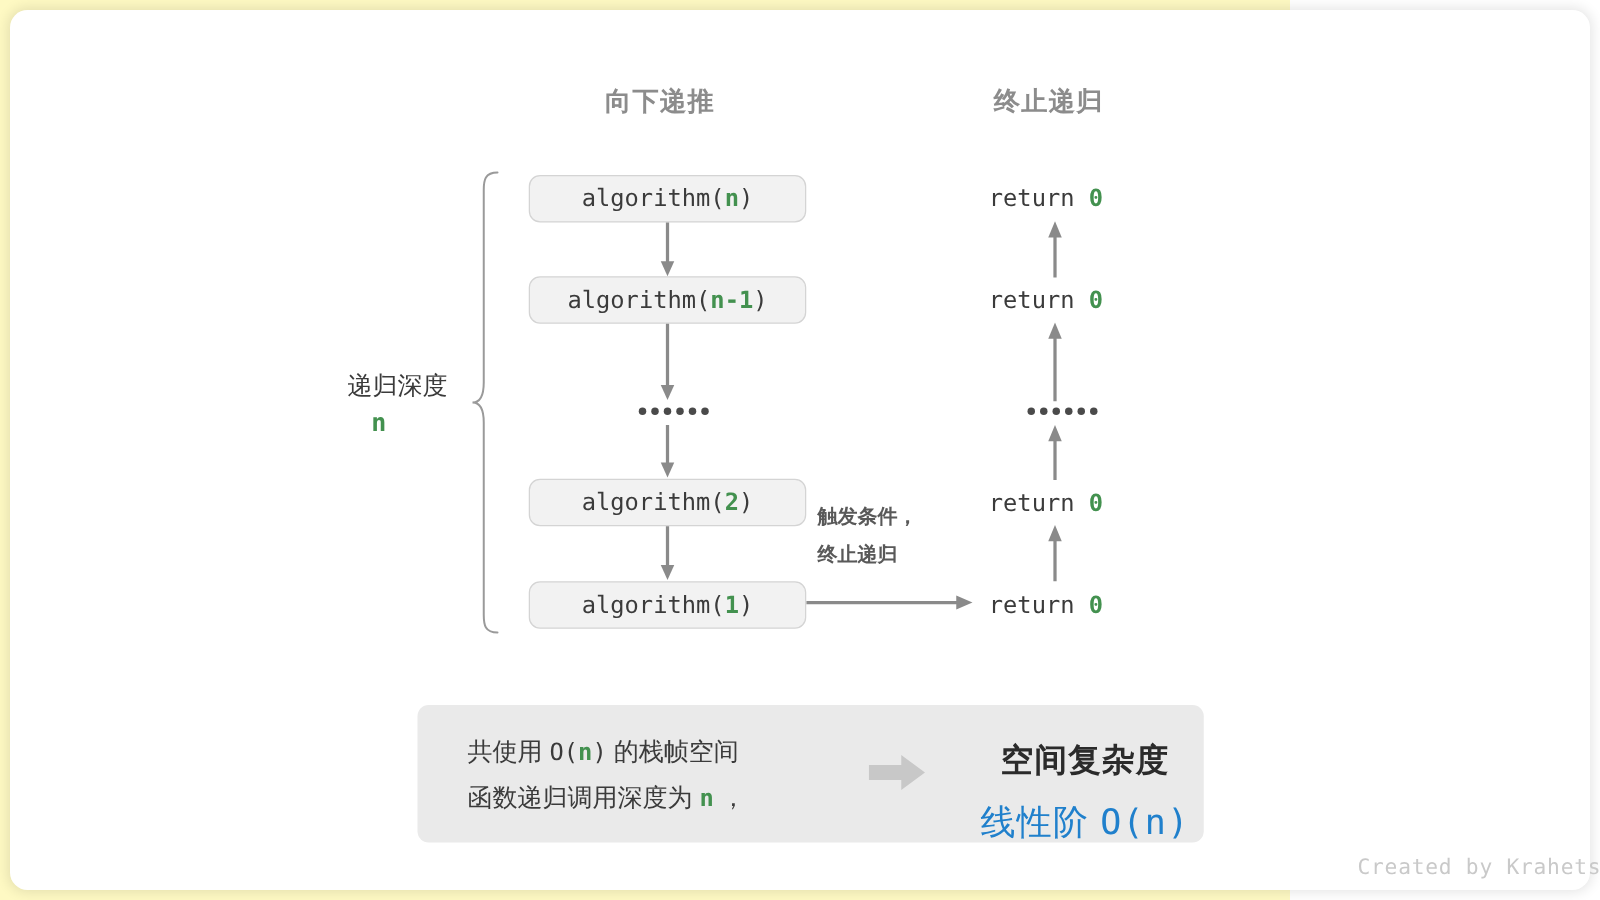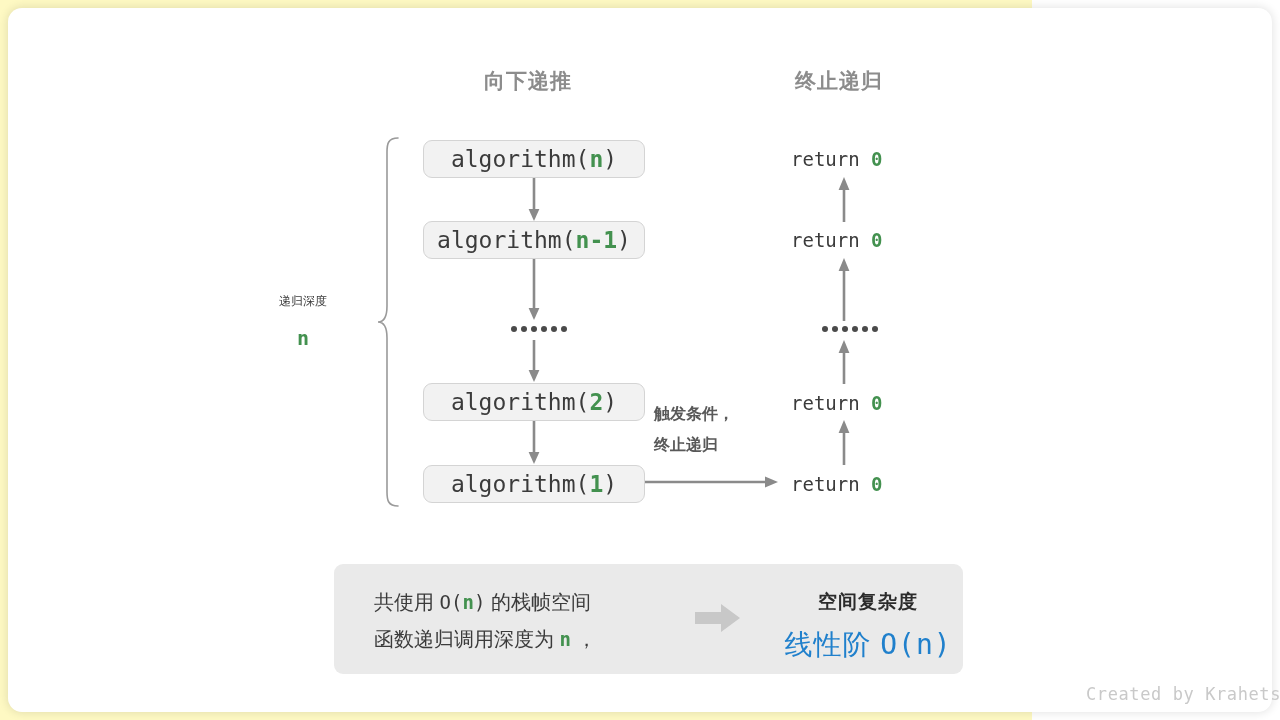--- a/index.html
+++ b/index.html
@@ -53,21 +53,21 @@
     width: 222px;
     height: 38px;
     box-sizing: border-box;
     background: #f2f2f2;
     border: 1px solid #d4d4d4;
     border-radius: 9px;
     display: flex;
     align-items: center;
     justify-content: center;
     font-family: "DejaVu Sans Mono", "Liberation Mono", monospace;
-    font-size: 23px;
+    font-size: 19px;
     color: #3b3b3b;
     white-space: nowrap;
   }
   .call-box .arg { color: #43914f; font-weight: bold; }
 
   #box-n   { top: 132px; }
   #box-n1  { top: 213px; }
   #box-2   { top: 375px; }
   #box-1   { top: 457px; }
 
@@ -116,22 +116,22 @@
     left: 368px;
     top: 128px;
     width: 26px;
     height: 372px;
   }
   #depth-label {
     position: absolute;
     left: 240px;
     top: 282px;
     width: 110px;
-    text-align: center;
-    font-size: 12px;
+    text-align: right;
+    font-size: 20px;
     color: #3b3b3b;
     line-height: 1.9;
     white-space: nowrap;
   }
   #depth-n {
     position: absolute;
     left: 240px;
     top: 318px;
     width: 110px;
     text-align: center;
@@ -200,21 +200,21 @@
     position: absolute;
     left: 440px;
     top: 20px;
     width: 188px;
     text-align: center;
     line-height: 1.85;
     white-space: nowrap;
   }
   #summary-right .title {
     display: block;
-    font-size: 19px;
+    font-size: 26px;
     font-weight: bold;
     color: #2b2b2b;
     letter-spacing: 1px;
   }
   #summary-right .value {
     display: block;
     font-size: 28px;
     font-weight: normal;
     color: #2080cc;
     letter-spacing: 1px;

